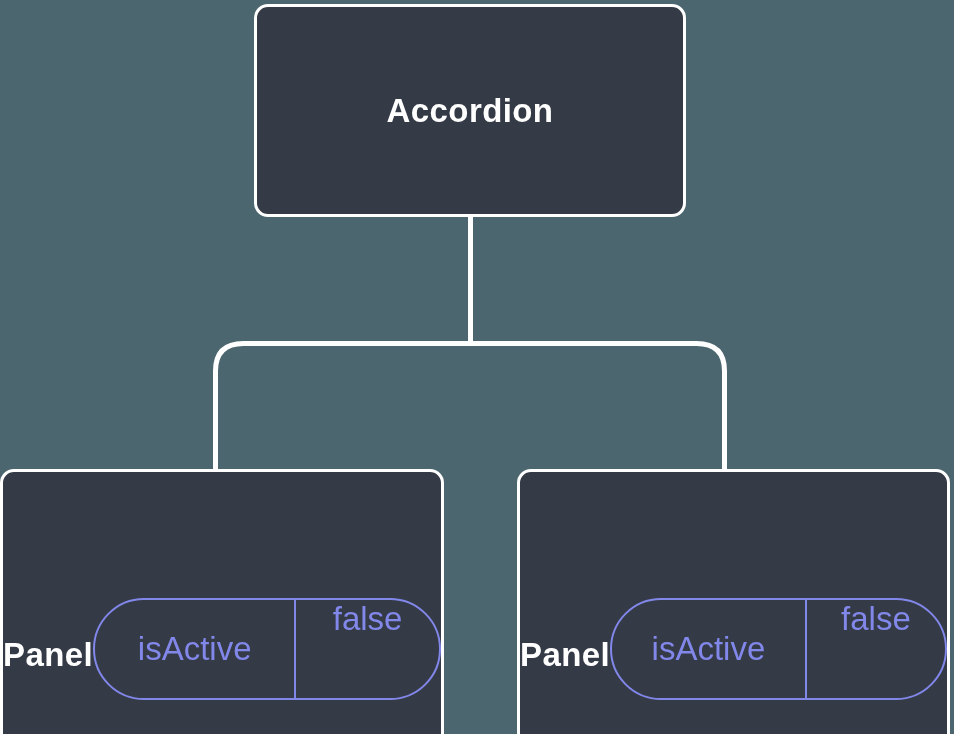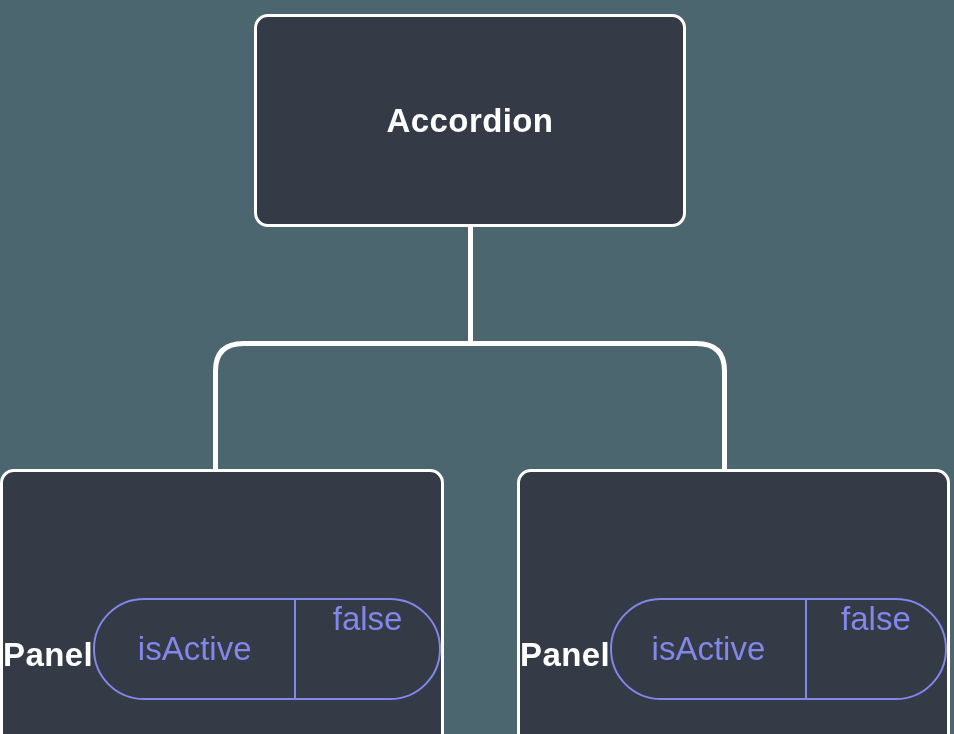--- a/index.html
+++ b/index.html
@@ -40,21 +40,21 @@
   }
   .node-title{
     color:var(--title);
     font-size:33px;
     font-weight:600;
     letter-spacing:.4px;
     line-height:40px;
     white-space:nowrap;
   }
   .node.root{
-    left:254px;top:14px;width:432px;height:213px;
+    left:254px;top:4px;width:432px;height:213px;
     display:flex;align-items:center;justify-content:center;
   }
   .node.panel{
     top:469px;height:327px;
     display:flex;flex-direction:row;align-items:center;
   }
   .panel-left{left:0;width:444px;}
   .panel-right{left:517px;width:433px;}
   .panel .node-title{margin-top:44px;}
   .state-pill{

